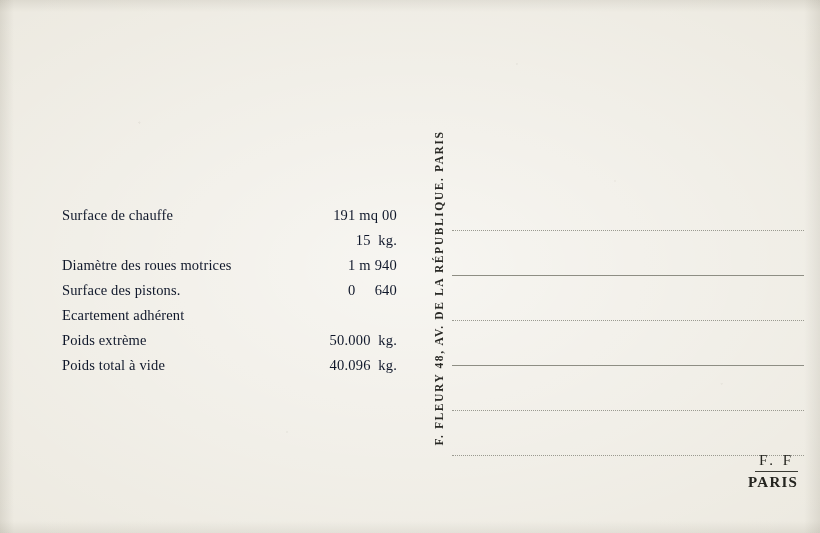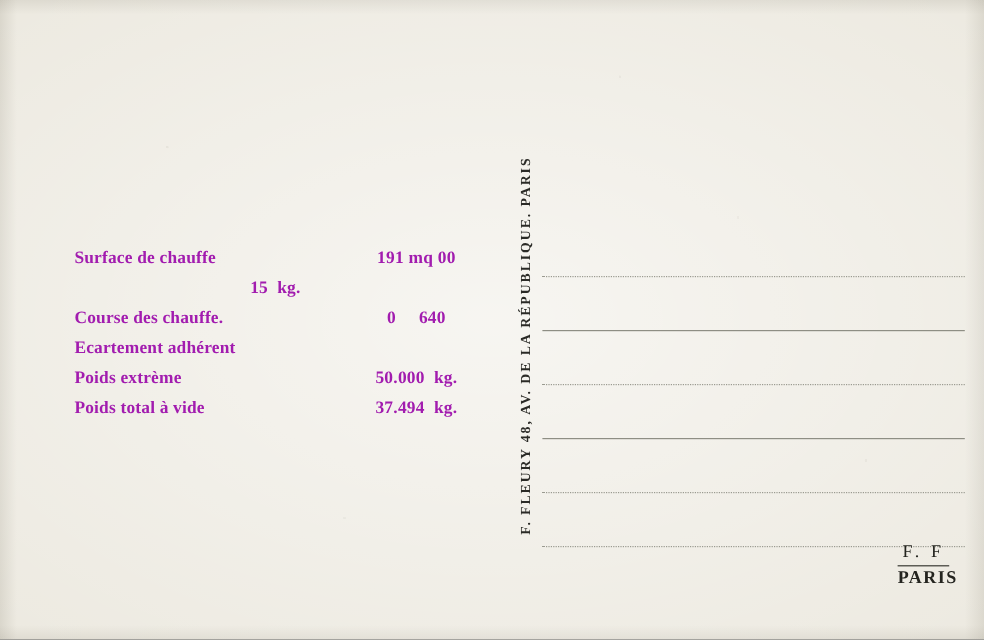--- a/index.html
+++ b/index.html
@@ -46,38 +46,37 @@
       radial-gradient(circle at 35% 81%, rgba(130,125,110,0.18) 0 1px, transparent 1.2px),
       radial-gradient(circle at 75% 34%, rgba(130,125,110,0.16) 0 1px, transparent 1.2px);
   }
 
   
   #spec-table {
     position: absolute;
     left: 62px;
     top: 208px;
     width: 335px;
-    color: #a21caf;
+    color: #0f172a;
     font-size: 14.5px;
     line-height: 1;
-    font-weight: bold;
   }
   .spec-row {
     display: flex;
     align-items: baseline;
     height: 25px;
   }
   .spec-label {
     flex: 0 0 235px;
     white-space: nowrap;
     letter-spacing: 0.15px;
   }
   .spec-value {
     flex: 1 1 auto;
-    text-align: center;
+    text-align: right;
     white-space: pre;
     letter-spacing: 0.2px;
   }
 
   
   #printer-credit {
     position: absolute;
     left: 430px;
     top: 108px;
     height: 360px;
@@ -113,21 +112,21 @@
   }
   .addr-line.last {
     border-bottom: 1px dotted #9a9a90;
   }
 
   
   #signature {
     position: absolute;
     right: 22px;
     bottom: 42px;
-    text-align: left;
+    text-align: right;
     color: #24241f;
     font-size: 15px;
     letter-spacing: 1.5px;
   }
   #signature .sig-initials {
     padding: 0 4px 2px 4px;
     border-bottom: 1px solid #3a3a33;
     display: inline-block;
     letter-spacing: 3px;
   }
@@ -149,40 +148,44 @@
 
     <div class="spec-row">
       <span class="spec-label">Surface de chauffe</span>
       <span class="spec-value">191 mq 00</span>
     </div>
 
     <div class="spec-row">
       <span class="spec-value">15  kg.</span>
     </div>
 
-
-
-    <div class="spec-row">
-      <span class="spec-label">Course des chauffe.</span>
+    <div class="spec-row">
+      <span class="spec-label">Diamètre des roues motrices</span>
+      <span class="spec-value">1 m 940</span>
+    </div>
+
+
+    <div class="spec-row">
+      <span class="spec-label">Surface des pistons.</span>
       <span class="spec-value">0     640</span>
     </div>
 
     <div class="spec-row">
       <span class="spec-label">Ecartement adhérent</span>
       <span class="spec-value"></span>
     </div>
 
     <div class="spec-row">
       <span class="spec-label">Poids extrème</span>
       <span class="spec-value">50.000  kg.</span>
     </div>
 
     <div class="spec-row">
       <span class="spec-label">Poids total à vide</span>
-      <span class="spec-value">37.494  kg.</span>
+      <span class="spec-value">40.096  kg.</span>
     </div>
 
   </div>
 
   <div id="printer-credit">
     <span class="vtext">F. FLEURY 48, AV. DE LA RÉPUBLIQUE. PARIS</span>
   </div>
 
   <div id="address-area">
     <div class="addr-line"></div>

